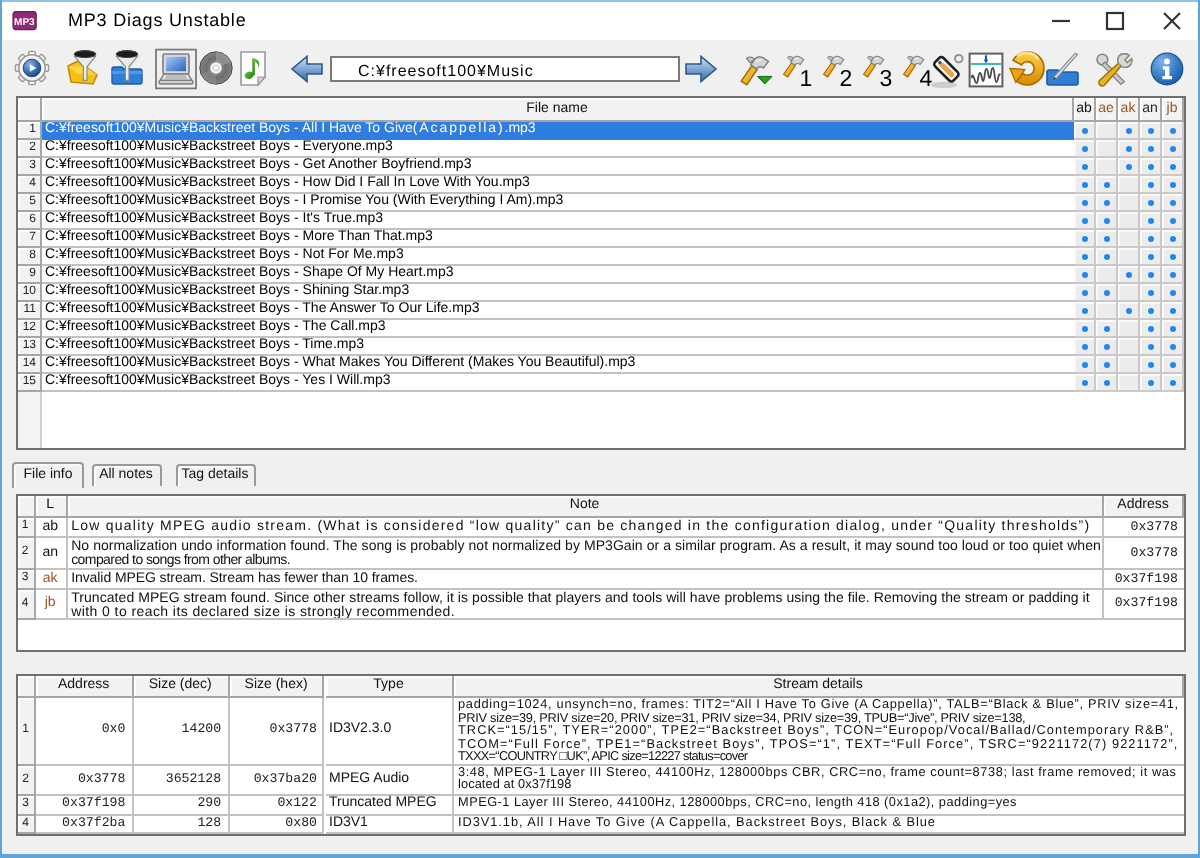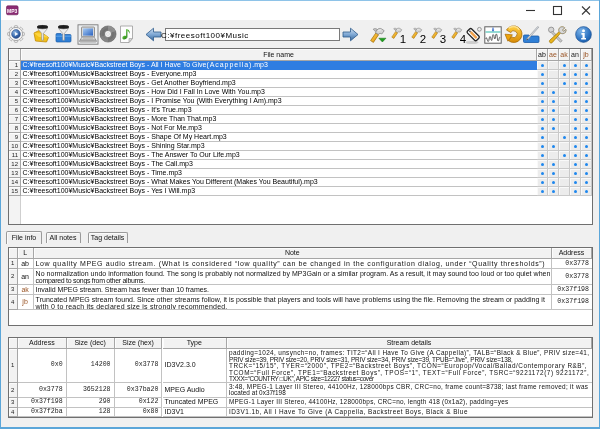--- a/index.html
+++ b/index.html
@@ -23,20 +23,21 @@
  border:1px solid #9a9a9a;border-bottom:none;border-radius:2px 2px 0 0;
  box-shadow:inset 1px 1px 0 #fbfbfb;font-size:7px;color:#111;text-align:center}
 </style></head><body>
 <div id="win">
 
 <div class="a" style="left:0;top:0;width:600px;height:20px;background:#fff"></div>
 <svg class="a" style="left:6px;top:5px" width="13" height="11" viewBox="0 0 13 11">
 <rect x="0.5" y="0.8" width="11.6" height="9" rx="1.4" fill="#8c2c74" stroke="#6a1d56" stroke-width="0.6"></rect>
 <text x="6.2" y="7.5" font-size="5" font-family="Liberation Sans" font-weight="bold" fill="#fff" text-anchor="middle">MP3</text>
 </svg>
+<div class="a" style="left:34px;top:4px;font-size:9px;color:#000;line-height:12px;letter-spacing:0.4px">MP3 Diags Unstable</div>
 <svg class="a" style="left:524px;top:4px" width="70" height="13" viewBox="0 0 70 13">
 <line x1="2" y1="6.5" x2="11" y2="6.5" stroke="#333" stroke-width="1.1"></line>
 <rect x="29.5" y="2.5" width="8" height="8" fill="none" stroke="#333" stroke-width="1.1"></rect>
 <line x1="58" y1="2.5" x2="66" y2="10.5" stroke="#333" stroke-width="1.1"></line>
 <line x1="66" y1="2.5" x2="58" y2="10.5" stroke="#333" stroke-width="1.1"></line>
 </svg>
 <svg class="a" style="left:7px;top:25px" width="18" height="18" viewBox="0 0 18 18">
 <defs>
         <radialGradient id="gb" cx="0.35" cy="0.3" r="0.9">
 <stop offset="0" stop-color="#8fb6e2"></stop>
@@ -115,21 +116,21 @@
       <defs>
         <linearGradient id="ar0" x1="0" y1="0" x2="0" y2="1">
           <stop offset="0" stop-color="#d4e2f2"></stop>
           <stop offset="0.5" stop-color="#7fa8d4"></stop>
           <stop offset="1" stop-color="#3a689c"></stop>
         </linearGradient>
       </defs>
       <path d="M16,5 L8.5,5 L8.5,1.2 L1,7.5 L8.5,13.8 L8.5,10 L16,10 Z" fill="url(#ar0)" stroke="#2c5a8c" stroke-width="0.8"></path>
     </svg>
 <div class="a" style="left:164.5px;top:28px;width:175px;height:13px;background:#fff;border:1px solid #7a7a7a"></div>
-<div class="a" style="left:161px;top:30.5px;font-size:8px;color:#000;letter-spacing:0.5px">C:¥freesoft100¥Music</div>
+<div class="a" style="left:179px;top:30.5px;font-size:8px;color:#000;letter-spacing:0.5px">C:¥freesoft100¥Music</div>
 <svg class="a" style="left:342px;top:27px" width="17" height="15" viewBox="0 0 17 15">
       <defs>
         <linearGradient id="ar1" x1="0" y1="0" x2="0" y2="1">
           <stop offset="0" stop-color="#d4e2f2"></stop>
           <stop offset="0.5" stop-color="#7fa8d4"></stop>
           <stop offset="1" stop-color="#3a689c"></stop>
         </linearGradient>
       </defs>
       <path d="M16,5 L8.5,5 L8.5,1.2 L1,7.5 L8.5,13.8 L8.5,10 L16,10 Z" fill="url(#ar1)" stroke="#2c5a8c" stroke-width="0.8" transform="scale(-1,1) translate(-17,0)"></path>
     </svg>

